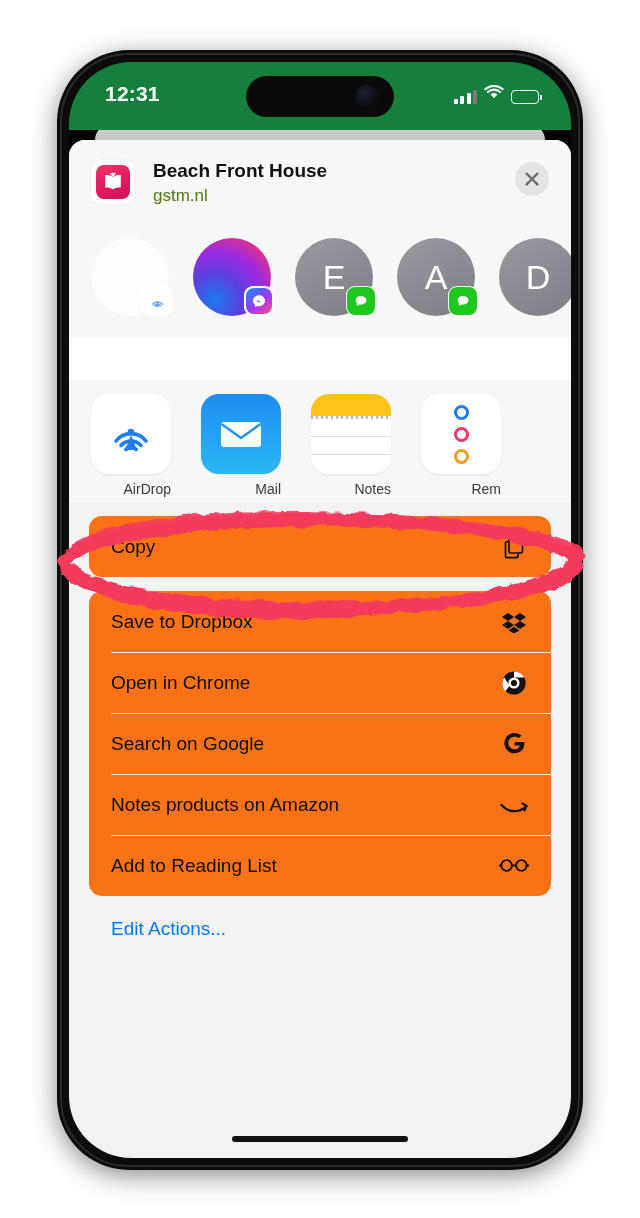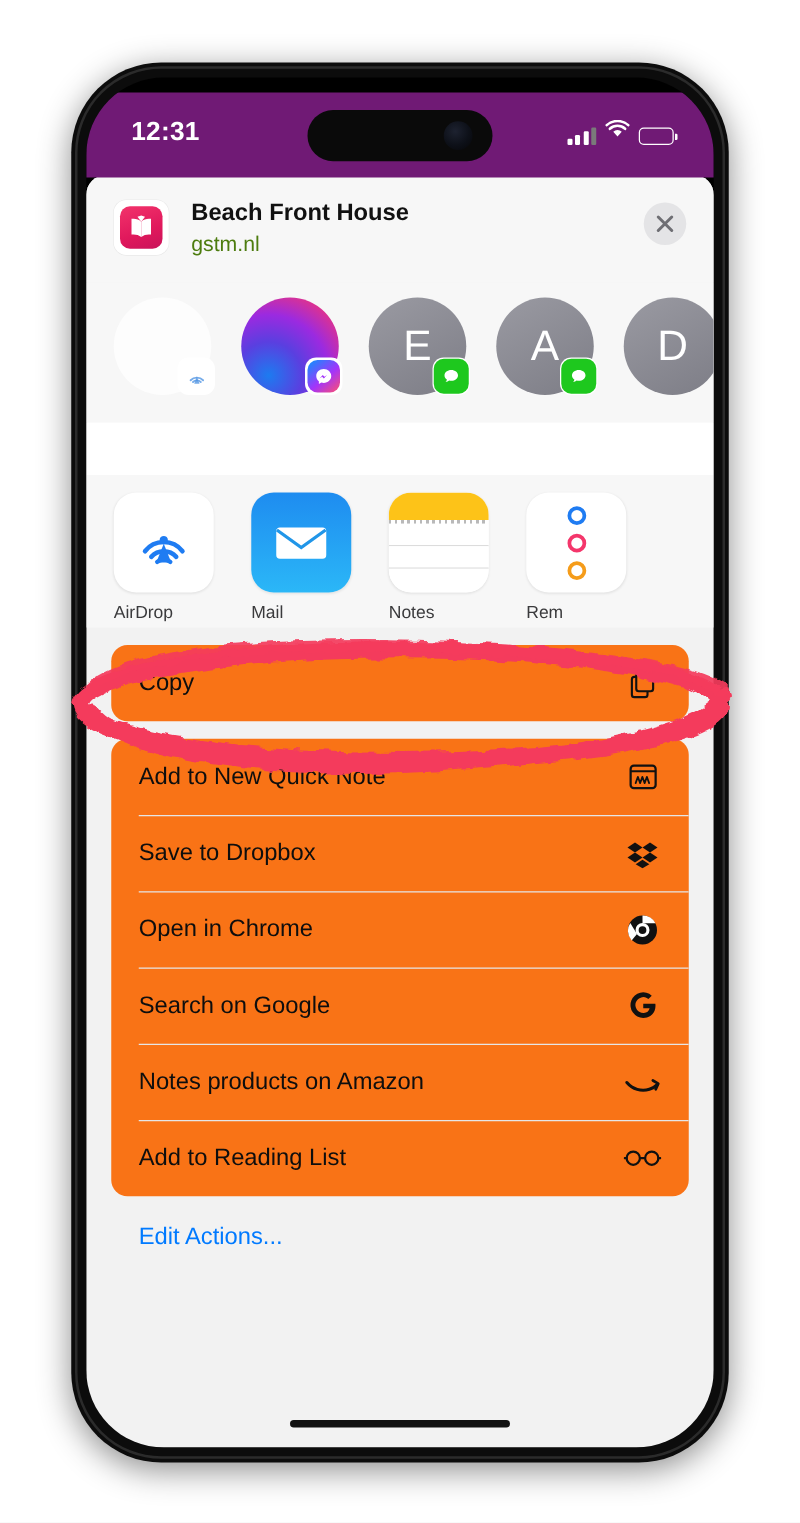--- a/index.html
+++ b/index.html
@@ -40,24 +40,24 @@
     width: 502px;
     height: 1096px;
     background: #000000;
     border-radius: 62px;
     overflow: hidden;
   }
 
   
   #status-bar {
     position: absolute;
-    left: 0; top: 12px;
+    left: 0; top: 0;
     width: 100%;
     height: 68px;
-    background: #701a75;
+    background: #15803d;
     z-index: 30;
   }
   #status-time {
     position: absolute;
     left: 36px; top: 20px;
     color: #fff;
     font-size: 21px;
     font-weight: bold;
     letter-spacing: 0.2px;
   }
@@ -237,21 +237,21 @@
     height: 122px;
     display: flex;
     align-items: flex-start;
     padding: 14px 0 0 22px;
     gap: 30px;
     overflow: hidden;
   }
   .app {
     width: 80px;
     flex: none;
-    text-align: left;
+    text-align: right;
   }
   .app-icon-box {
     width: 80px; height: 80px;
     border-radius: 18px;
     overflow: hidden;
     position: relative;
     box-shadow: 0 1px 2px rgba(0,0,0,0.08);
   }
   .app-label {
     font-size: 14px;
@@ -492,30 +492,20 @@
               <path d="M9 2.5 h6.5 l5 5 V17 a2 2 0 0 1 -2 2 H9 a2 2 0 0 1 -2 -2 V4.5 a2 2 0 0 1 2 -2 Z" fill="none" stroke="#111" stroke-width="1.7"></path>
               <path d="M15 2.6 V7.6 h5" fill="none" stroke="#111" stroke-width="1.7"></path>
               <path d="M16 19.5 v2.2 a2 2 0 0 1 -2 2 H5.5 a2 2 0 0 1 -2 -2 V9.5 a2 2 0 0 1 2 -2 H7" fill="none" stroke="#111" stroke-width="1.7"></path>
             </svg>
           </span>
         </div>
       </div>
 
       <div class="card">
 
-        <div class="action-row">
-          <span class="action-label">Add to New Quick Note</span>
-          <span class="action-icon">
-            <svg width="25" height="25" viewBox="0 0 25 25">
-              <rect x="2.5" y="3.5" width="20" height="18" rx="2.6" fill="none" stroke="#111" stroke-width="1.8"></rect>
-              <path d="M2.8 8 h19.4" stroke="#111" stroke-width="1.6"></path>
-              <path d="M6.5 17.5 l1.8 -5 1.8 5 1.8 -5 1.8 5 1.8 -5 1.8 5" fill="none" stroke="#111" stroke-width="1.4" stroke-linejoin="round" stroke-linecap="round"></path>
-            </svg>
-          </span>
-        </div>
 
         <div class="action-row">
           <span class="action-label">Save to Dropbox</span>
           <span class="action-icon">
             <svg width="26" height="24" viewBox="0 0 26 24">
               <path d="M7 3 L1 7 L7 11 L13 7 Z" fill="#111"></path>
               <path d="M19 3 L13 7 L19 11 L25 7 Z" fill="#111"></path>
               <path d="M7 11 L1 15 L7 19 L13 15 Z" fill="#111"></path>
               <path d="M19 11 L13 15 L19 19 L25 15 Z" fill="#111"></path>
               <path d="M7.5 20.4 L13 16.8 L18.5 20.4 L13 23.6 Z" fill="#111"></path>

